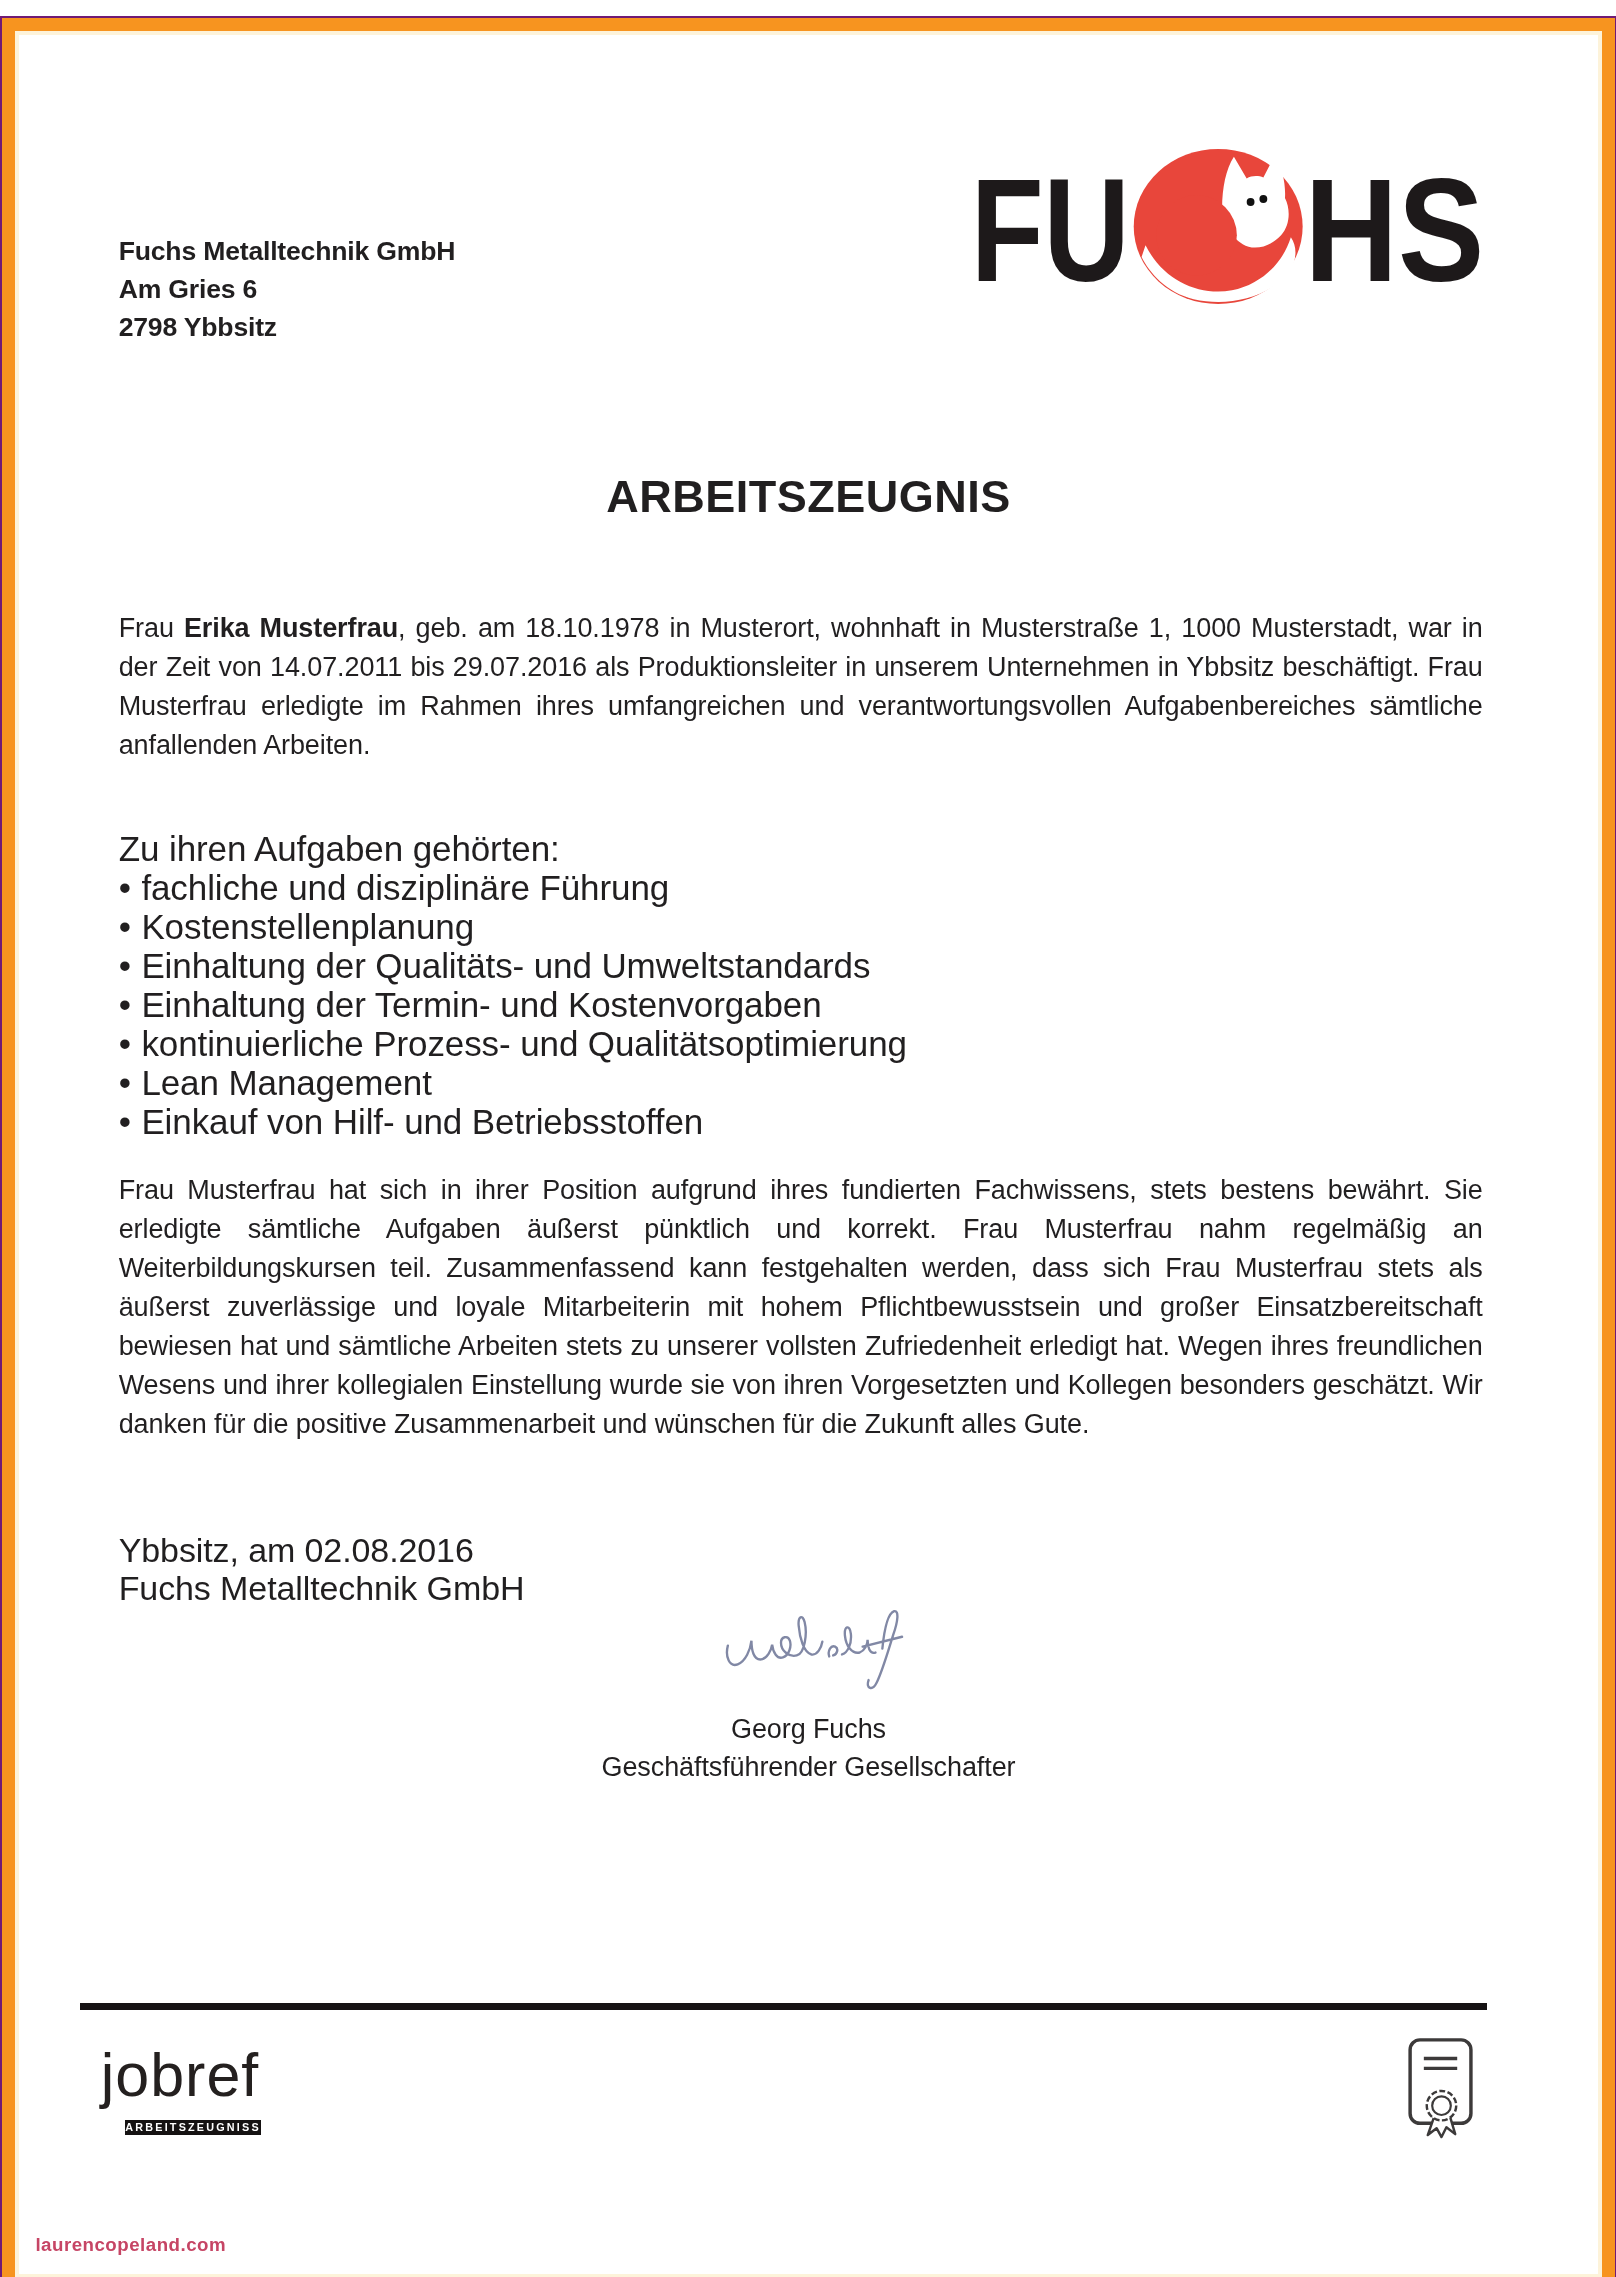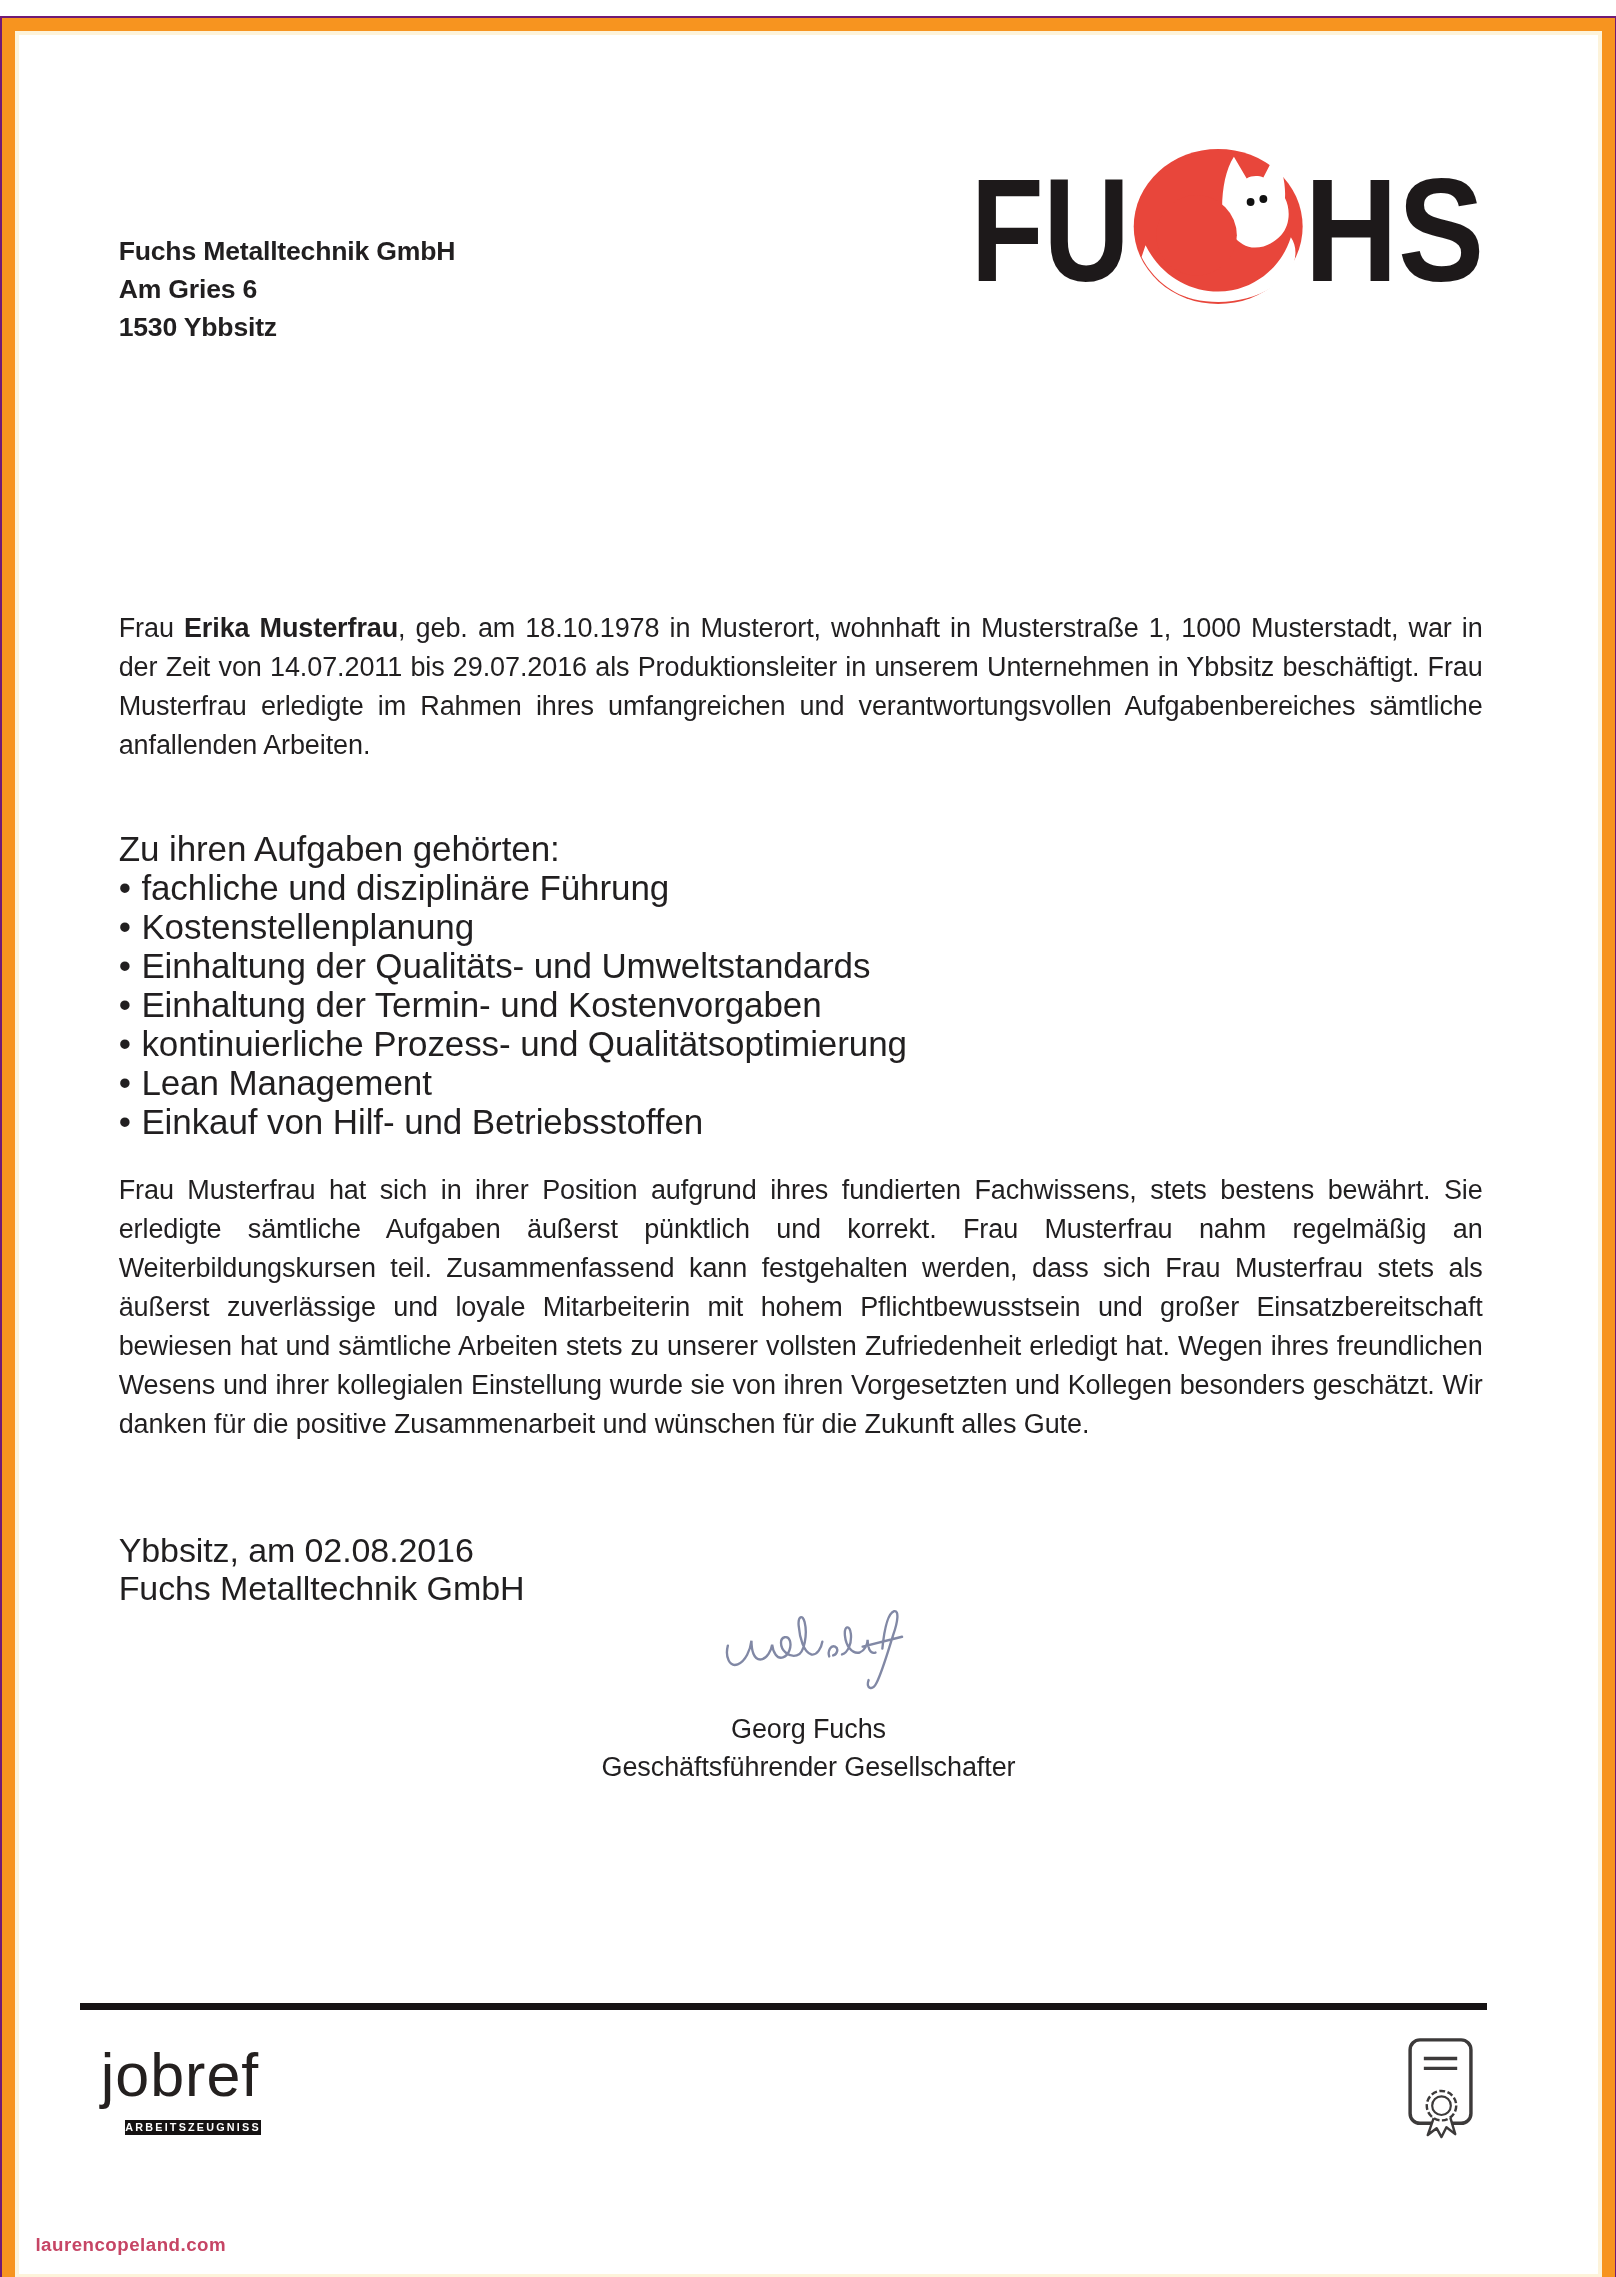--- a/index.html
+++ b/index.html
@@ -76,21 +76,21 @@
 <body>
 
 <div class="page">
  <div class="border-mid">
   <div class="border-inner">
    <div class="sheet">
 
     <div class="abs sender">
       <div>Fuchs Metalltechnik GmbH</div>
       <div>Am Gries 6</div>
-      <div>1530 Ybbsitz</div>
+      <div>2798 Ybbsitz</div>
     </div>
 
     <svg class="abs logo-svg" width="517" height="165" viewBox="0 0 525 168">
       <text x="0" y="138" font-family="Liberation Sans, sans-serif" font-size="150" font-weight="bold" fill="#1d191a" textLength="162" lengthAdjust="spacingAndGlyphs">FU</text>
       <g>
         <ellipse cx="252" cy="83" rx="86" ry="79" fill="#e8463b"></ellipse>
 
         <path d="M178,102 C196,138 232,154 266,148 C296,142 318,120 326,94
                  C333,104 332,118 324,130 C302,156 262,165 227,157
                  C199,150 182,130 174,114 Z" fill="#ffffff"></path>
@@ -100,20 +100,21 @@
                  C305,104 288,108 277,101 C264,93 256,80 256,64 Z" fill="#ffffff"></path>
 
         <circle cx="230" cy="92" r="41" fill="#e8463b"></circle>
 
         <circle cx="285" cy="58" r="4" fill="#111111"></circle>
         <circle cx="298" cy="55" r="4" fill="#111111"></circle>
       </g>
       <text x="340" y="138" font-family="Liberation Sans, sans-serif" font-size="150" font-weight="bold" fill="#1d191a" textLength="183" lengthAdjust="spacingAndGlyphs">HS</text>
     </svg>
 
+    <div class="abs doc-title">ARBEITSZEUGNIS</div>
 
     <p class="abs body-text p-intro"><span>Frau </span><b>Erika Musterfrau</b><span>, geb. am 18.10.1978 in Musterort, wohnhaft in Musterstraße 1, 1000 Musterstadt, war in der Zeit von 14.07.2011 bis 29.07.2016 als Produktionsleiter in unserem Unternehmen in Ybbsitz beschäftigt. Frau Musterfrau erledigte im Rahmen ihres umfangreichen und verantwortungsvollen Aufgabenbereiches sämtliche anfallenden Arbeiten.</span></p>
 
     <div class="abs tasks">
       <div>Zu ihren Aufgaben gehörten:</div>
       <ul>
               <li>
           <span class="bullet">•</span>
           <span>fachliche und disziplinäre Führung</span>
         </li>

